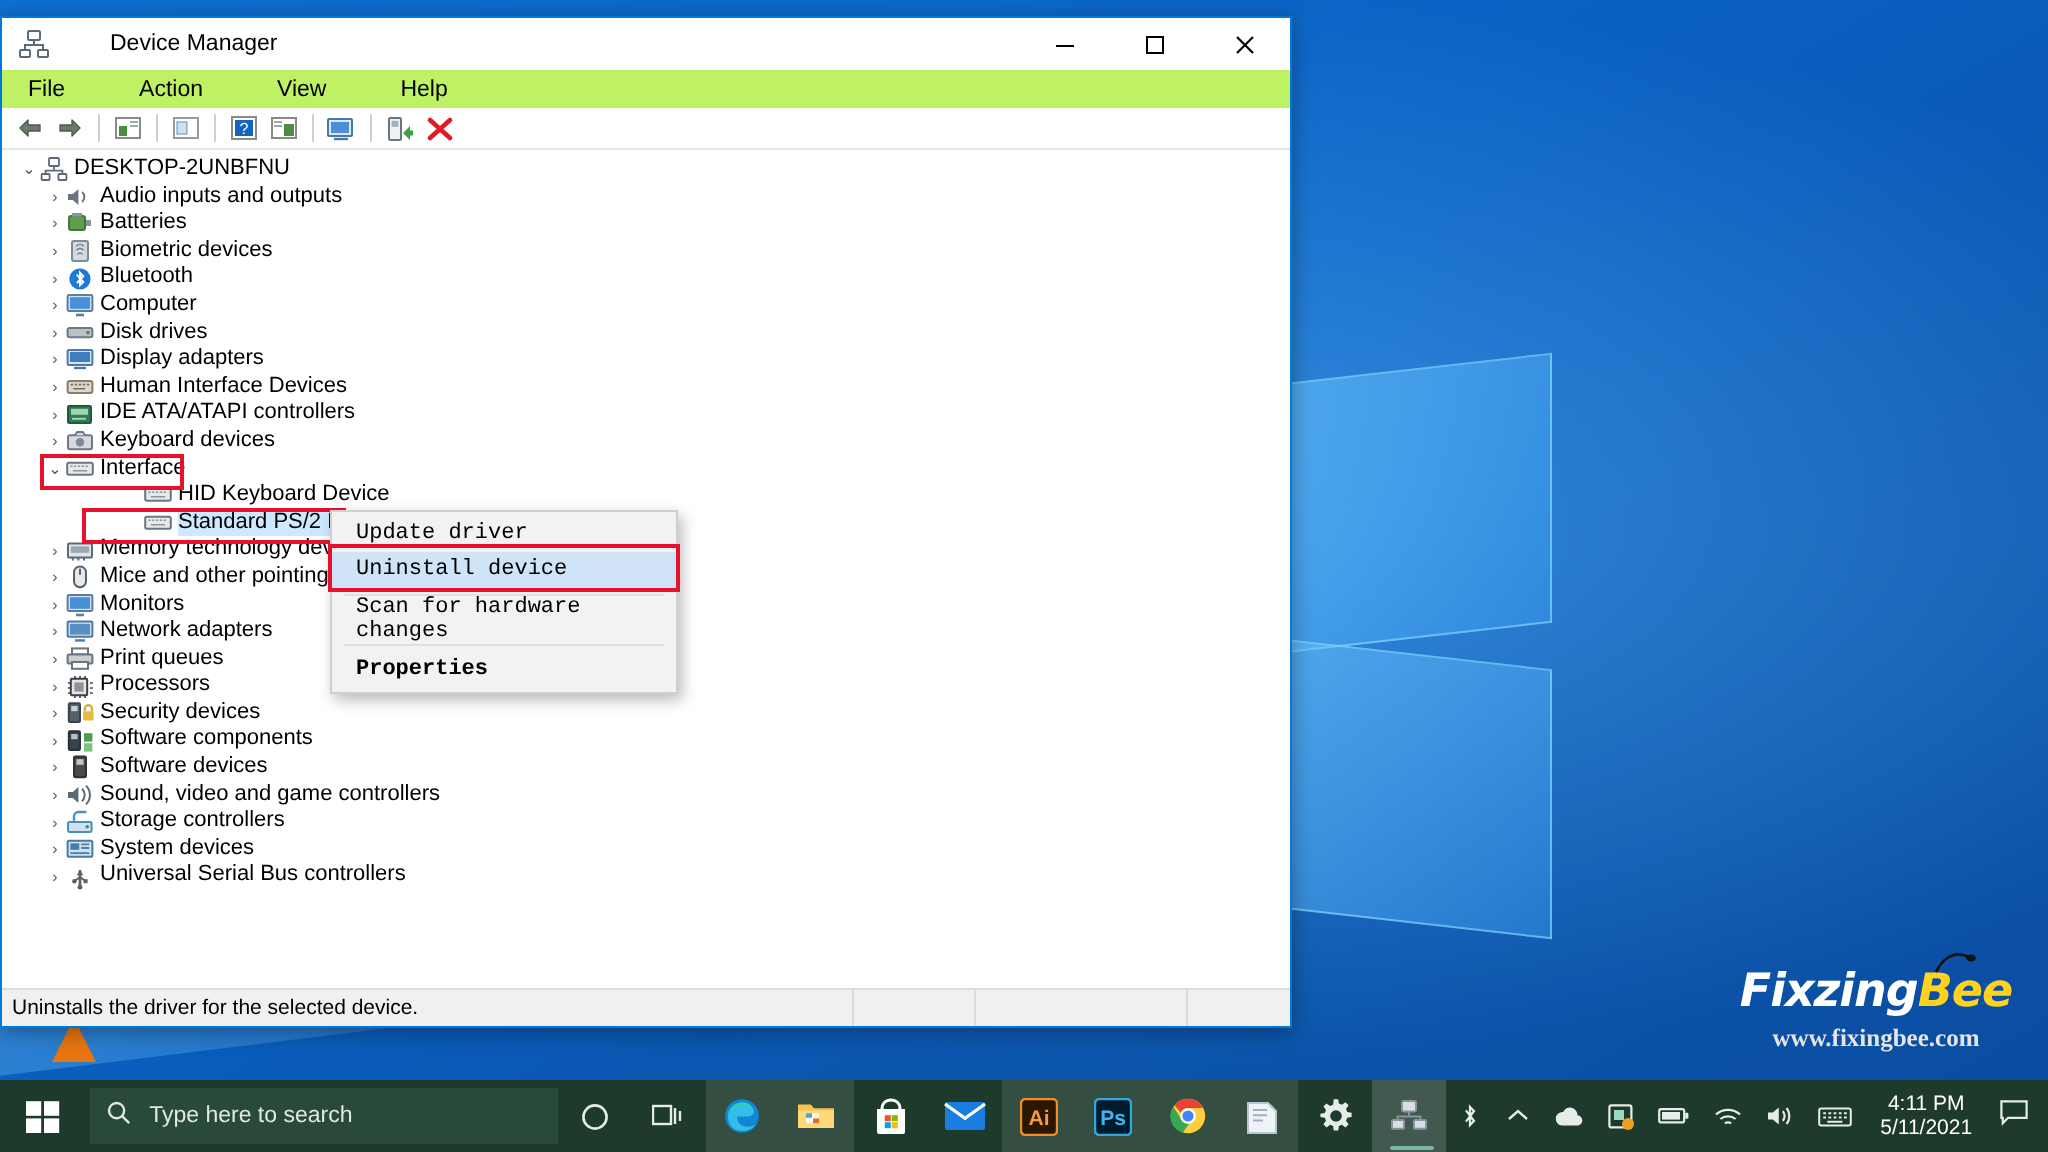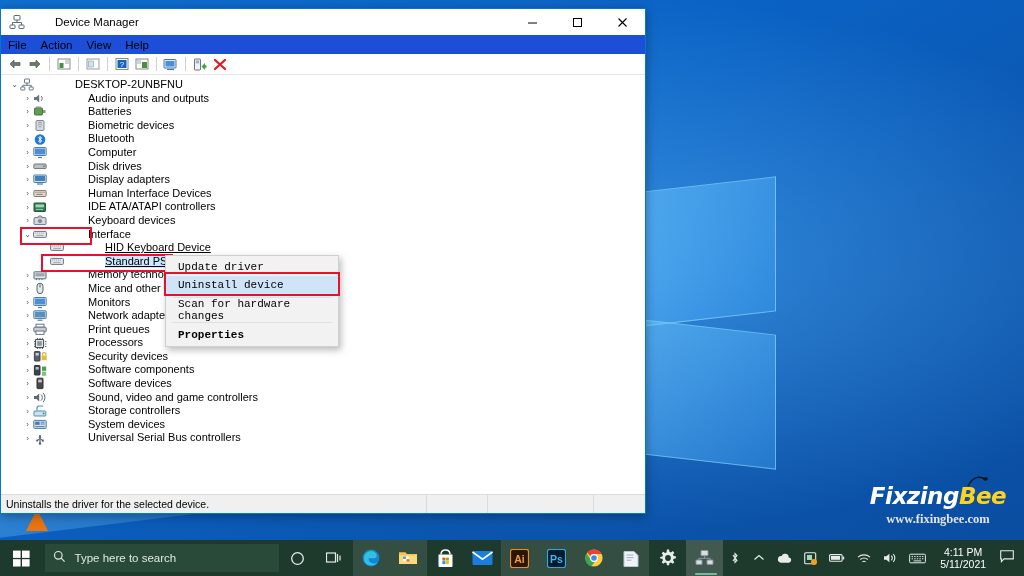--- a/index.html
+++ b/index.html
@@ -45,36 +45,36 @@
   
   #dm-window{position:absolute;left:0px;top:8px;width:644px;height:504px;background:#fff;
      border:1px solid #0078d7;box-shadow:0 2px 10px rgba(0,0,0,.35);display:flex;flex-direction:column;}
   #dm-titlebar{height:26px;display:flex;align-items:center;background:#fff;flex:none;}
   #dm-titlebar .ticon{width:16px;height:16px;margin:0 6px 0 8px;position:relative;flex:none;}
   #dm-title{font-size:11.5px;color:#000;flex:1;padding-left:24px;}
   .winbtns{display:flex;height:26px;}
   .winbtn{width:45px;height:26px;display:flex;align-items:center;justify-content:center;
      font-size:11px;color:#000;}
 
-  #dm-menubar{height:19px;display:flex;align-items:center;flex:none;background:#1d4ed8;}
+  #dm-menubar{height:19px;display:flex;align-items:center;padding-left:6px;flex:none;background:#bef264;gap:23px;}
   #dm-menubar .mi{font-size:11.5px;color:#000;padding:2px 7px;}
 
   #dm-toolbar{height:20px;display:flex;align-items:center;padding-left:4px;flex:none;background:#fff;
      border-bottom:1px solid #e6e6e6;}
   .tb{width:19px;height:18px;display:flex;align-items:center;justify-content:center;margin-right:1px;}
   .tbsep{width:1px;height:14px;background:#d0d0d0;margin:0 4px;}
 
   #dm-tree{flex:1;background:#fff;position:relative;overflow:hidden;padding:3px 0 0 0;}
   .row{height:13.6px;display:flex;align-items:center;font-size:11px;color:#000;white-space:nowrap;position:relative;}
   .row .exp{width:11px;text-align:center;font-size:8px;color:#5a5a5a;flex:none;}
   .row .tico{width:15px;height:13px;flex:none;position:relative;margin-right:2px;}
-  .row .lbl{line-height:13.6px;margin-left:38px;}
+  .row .lbl{line-height:13.6px;}
   .depth0{padding-left:8px;}
   .depth1{padding-left:21px;}
-  .depth2{padding-left:38px;text-decoration:underline;}
+  .depth2{padding-left:60px;}
   .row.selected .lbl{background:#cde8ff;}
 
   
   .annot{position:absolute;border:2px solid #e8112d;pointer-events:none;}
 
   
   #dm-status{height:18px;flex:none;background:#f0f0f0;border-top:1px solid #dcdcdc;display:flex;align-items:center;}
   #dm-status .cell{font-size:10.5px;color:#000;padding-left:5px;height:18px;display:flex;align-items:center;}
   #dm-status .c1{flex:0 0 420px;}
   #dm-status .c2{flex:0 0 55px;border-left:1px solid #dcdcdc;}

